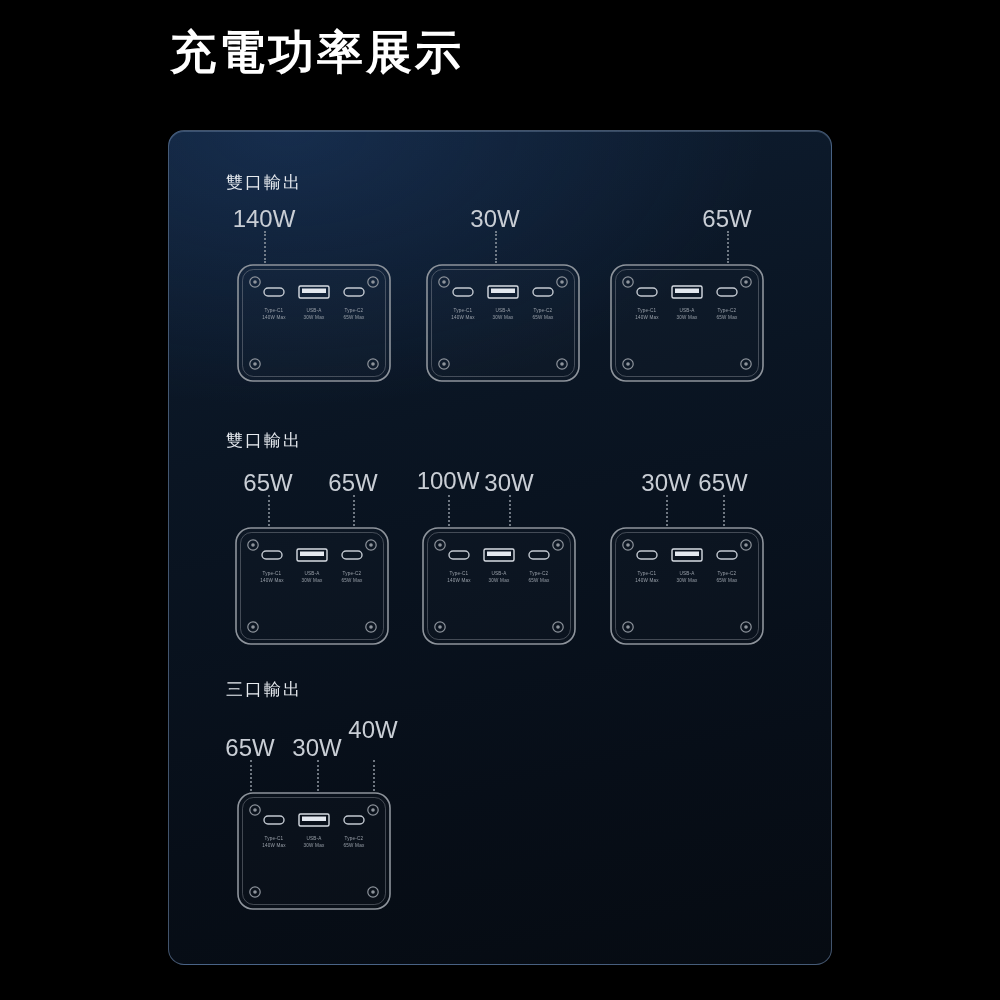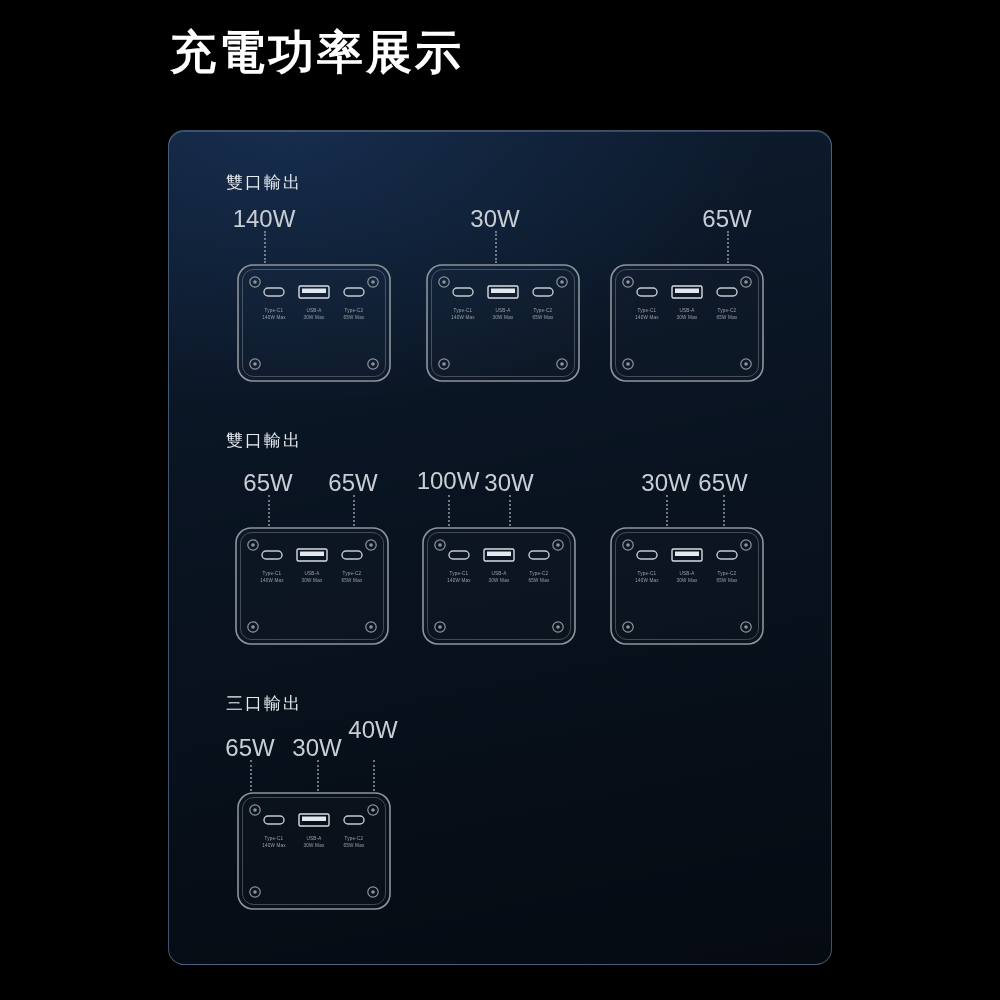--- a/index.html
+++ b/index.html
@@ -137,21 +137,21 @@
     <svg class="device" style="left:65px;  top:395px" width="156" height="120">
         <use href="#charger-symbol"></use>
       </svg>
     <svg class="device" style="left:252px; top:395px" width="156" height="120">
         <use href="#charger-symbol"></use>
       </svg>
     <svg class="device" style="left:440px; top:395px" width="156" height="120">
         <use href="#charger-symbol"></use>
       </svg>
 
-    <div class="section-label" style="left:57px; top:561px">三口輸出</div>
+    <div class="section-label" style="left:57px; top:547px">三口輸出</div>
 
     <div class="watt" style="left:81px;  top:603px">65W</div>
     <div class="watt" style="left:148px; top:603px">30W</div>
     <div class="watt" style="left:204px; top:585px">40W</div>
 
     <div class="leader" style="left:81px;  top:629px; height:31px"></div>
     <div class="leader" style="left:148px; top:629px; height:31px"></div>
     <div class="leader" style="left:204px; top:629px; height:31px"></div>
 
     <svg class="device" style="left:67px; top:660px" width="156" height="120">

